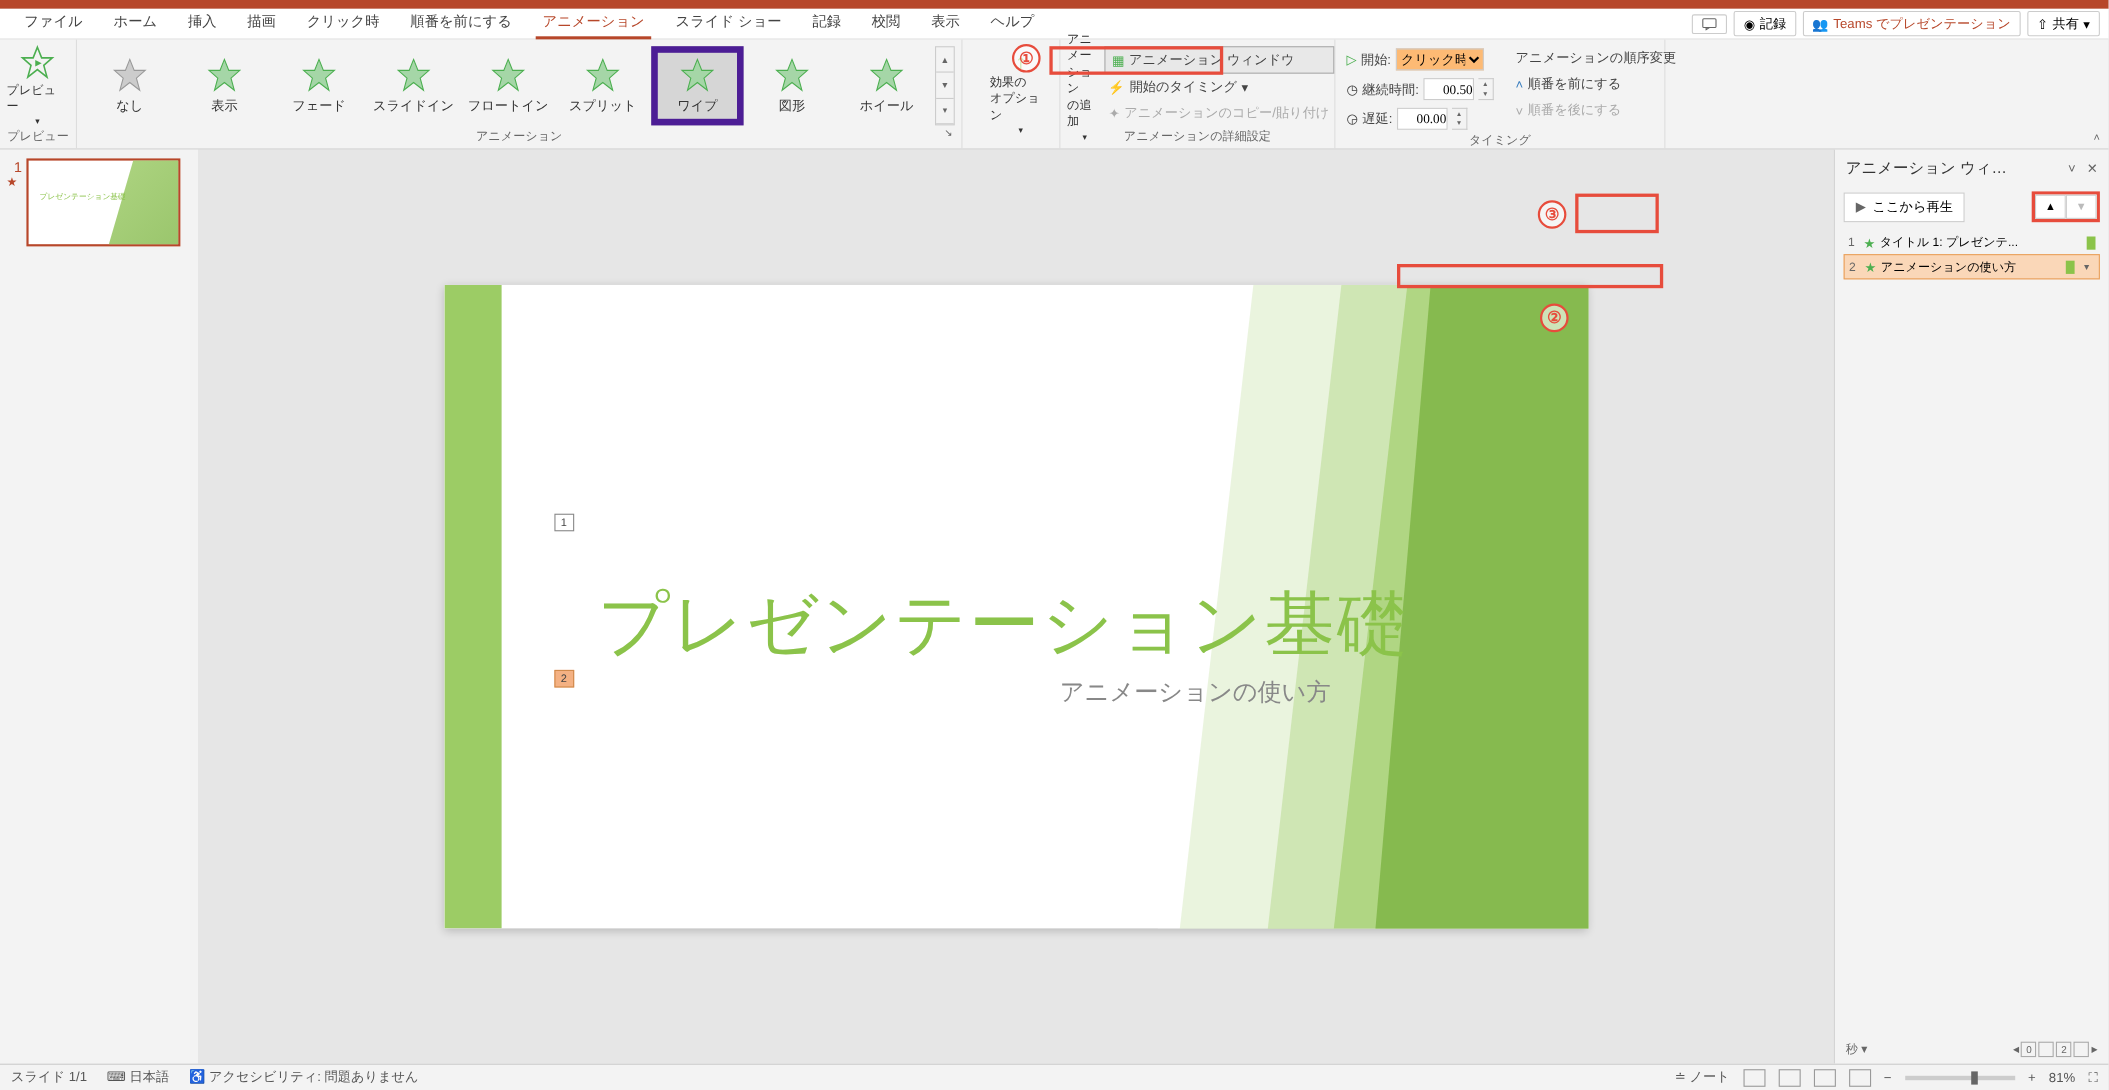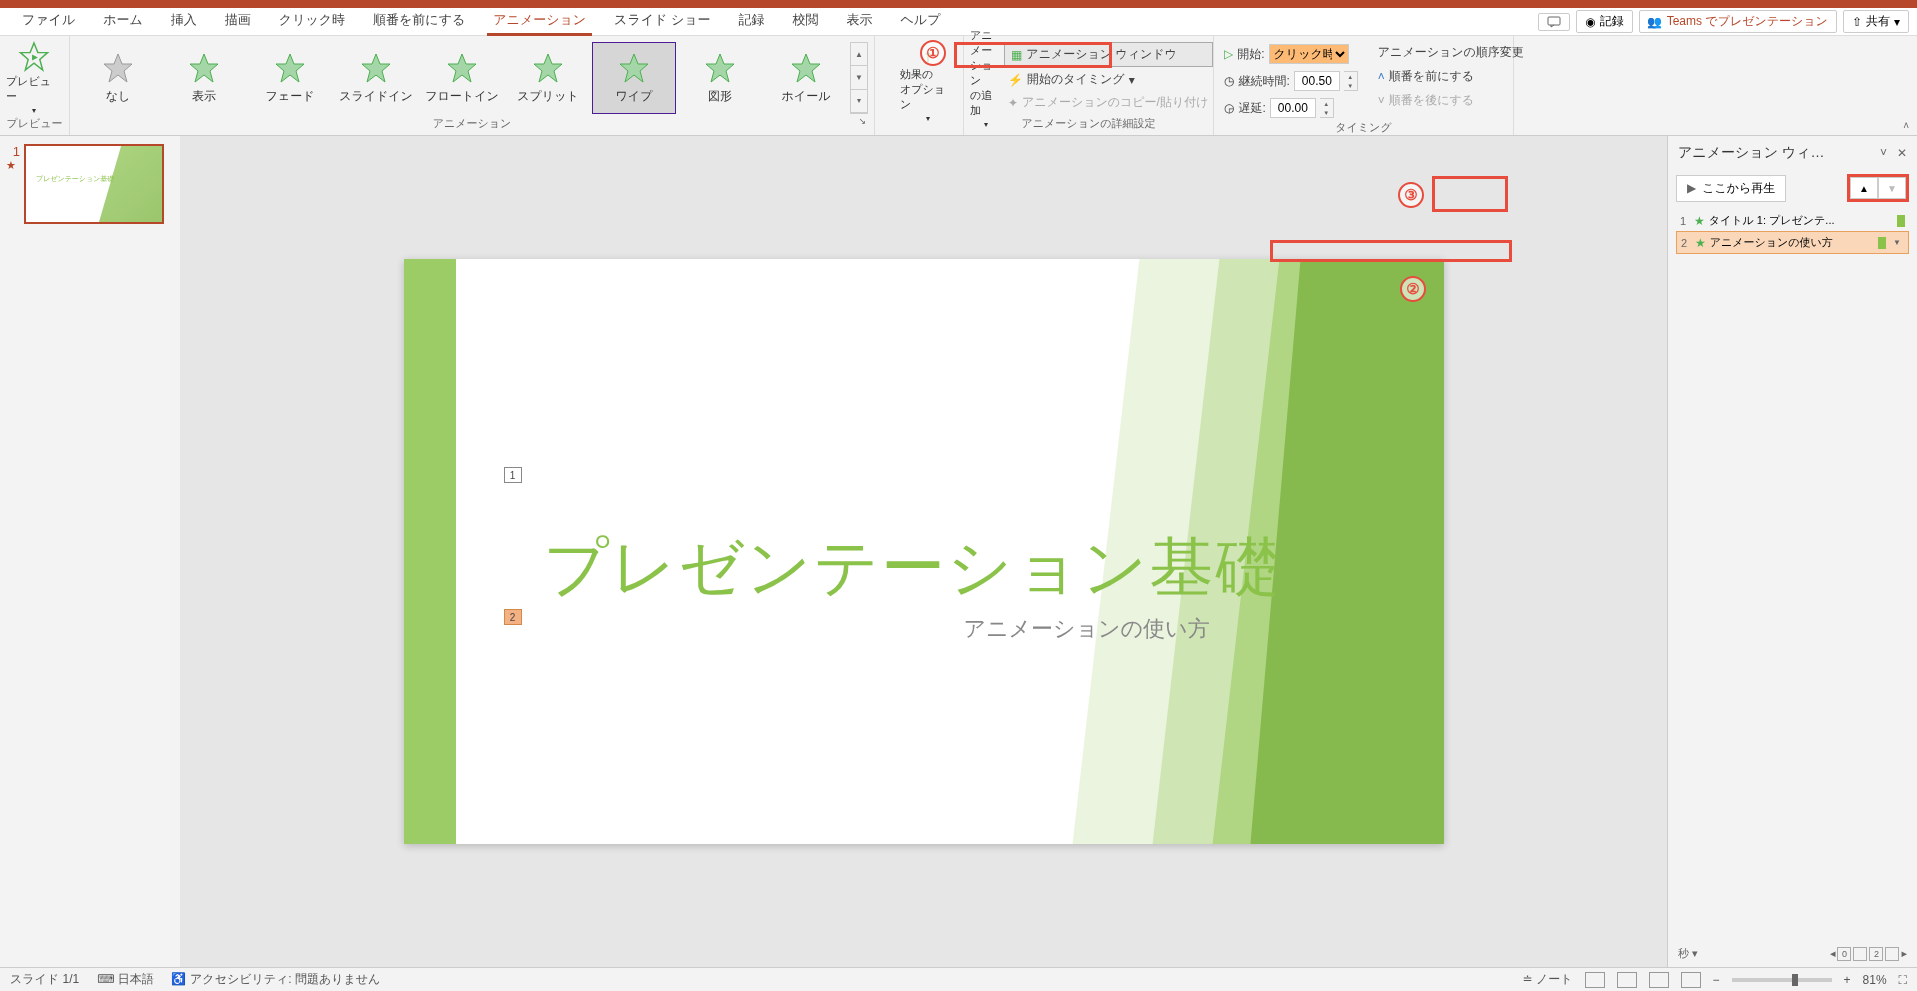--- a/index.html
+++ b/index.html
@@ -19,30 +19,30 @@
 
 
 .ribbon { height: 100px; background: #F3F3F3; display: flex; border-bottom: 1px solid #ccc; }
 .rgroup { border-right: 1px solid #ddd; display: flex; flex-direction: column; justify-content: space-between; padding: 4px 6px 2px; }
 .rgroup-label { font-size: 11px; color: #666; text-align: center; padding-bottom: 2px; }
 .rgroup-body { flex: 1; display: flex; align-items: center; gap: 2px; }
 
 .bigbtn { width: 56px; height: 74px; display: flex; flex-direction: column; align-items: center; justify-content: center; font-size: 11px; color: #333; cursor: pointer; gap: 2px; }
 
 .anim-item { width: 84px; height: 72px; display: flex; flex-direction: column; align-items: center; justify-content: center; font-size: 12px; color: #333; cursor: pointer; gap: 4px; border: 1px solid transparent; }
-.anim-item.selected { background: #D6D6D6; border: 1px solid #4c1d95; }
+.anim-item.selected { background: #D6D6D6; border: 6px solid #4c1d95; }
 
 .star-svg { width: 32px; height: 32px; }
 
 .gallery-scroll { width: 18px; height: 72px; display: flex; flex-direction: column; border: 1px solid #ccc; }
 .gallery-scroll div { flex: 1; display: flex; align-items: center; justify-content: center; font-size: 8px; color: #666; border-bottom: 1px solid #ccc; cursor: pointer; }
 
 .smallrow { font-size: 12px; color: #444; display: flex; align-items: center; gap: 4px; padding: 2px 4px; cursor: pointer; white-space: nowrap; }
 .smallrow.disabled { color: #aaa; }
-.spinner-input { width: 46px; height: 20px; font-size: 12px; border: 1px solid #ccc; text-align: center; }
+.spinner-input { width: 46px; height: 20px; font-size: 12px; border: 1px solid #ccc; text-align: right; font-family: Liberation Serif, serif; }
 .spin-arrows { width: 14px; height: 20px; display: flex; flex-direction: column; border: 1px solid #ccc; border-left: none; }
 .spin-arrows div { flex: 1; font-size: 6px; display: flex; align-items: center; justify-content: center; color: #666; }
 .select-start { width: 80px; height: 20px; font-size: 12px; border: 1px solid #ccc; background: #fdba74; }
 
 .ribbon-collapse { position: absolute; right: 8px; bottom: 4px; font-size: 10px; color: #666; cursor: pointer; }
 
 
 .main { position: absolute; top: 136px; left: 0; right: 0; bottom: 24px; display: flex; }
 
 

